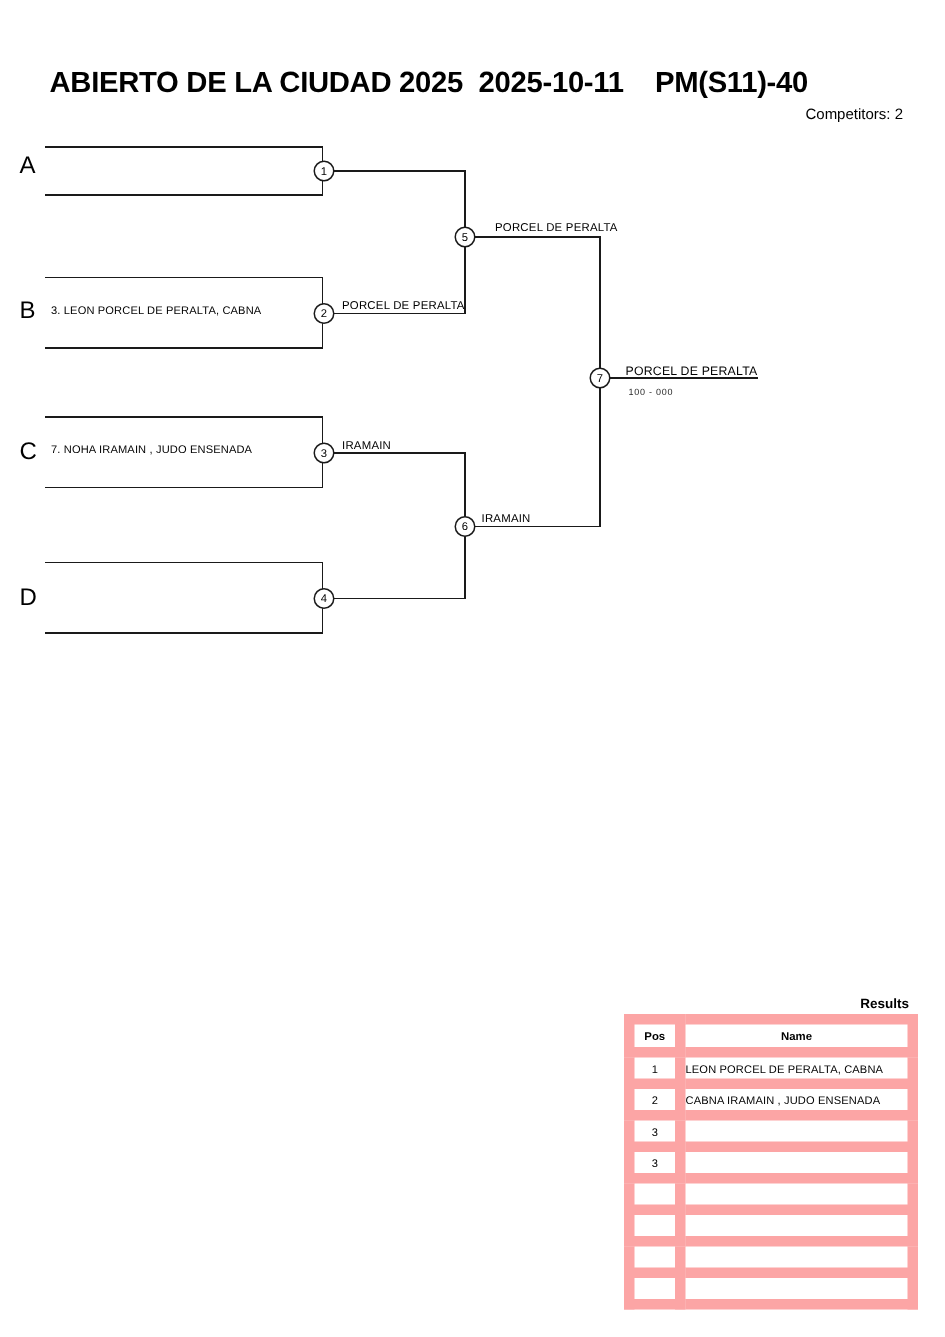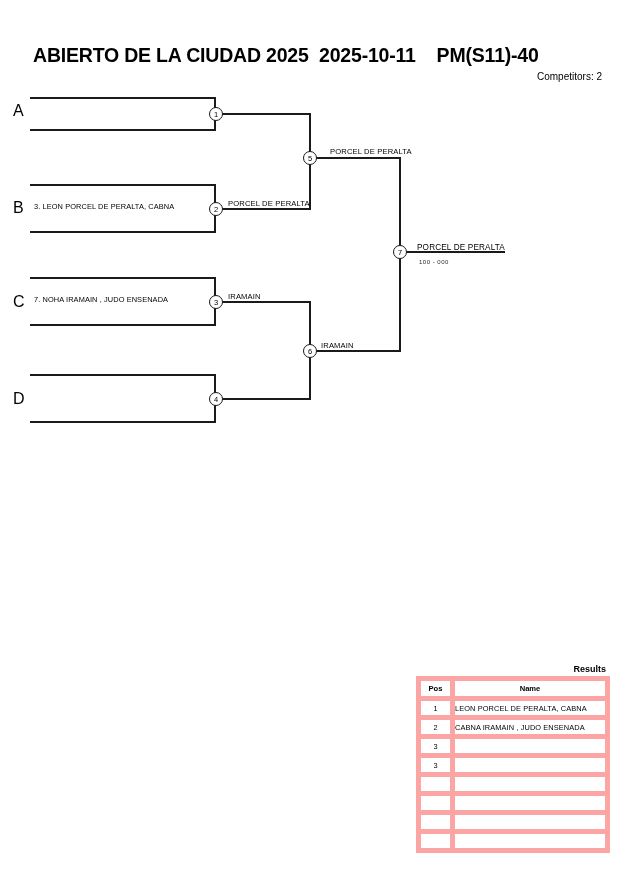--- a/index.html
+++ b/index.html
@@ -106,21 +106,21 @@
     top: 676px;
     width: 189px;
   }
   table.results {
     border-collapse: collapse;
     width: 189px;
     table-layout: fixed;
     border: 1.6px solid #000;
   }
   table.results td, table.results th {
-    border: 5px solid #fca5a5;
+    border: 7px solid #fca5a5;
     height: 14px;
     padding: 0;
     font-weight: normal;
     font-size: 7.4px;
     color: #000;
     overflow: hidden;
     white-space: nowrap;
   }
   table.results th {
     font-weight: bold;

